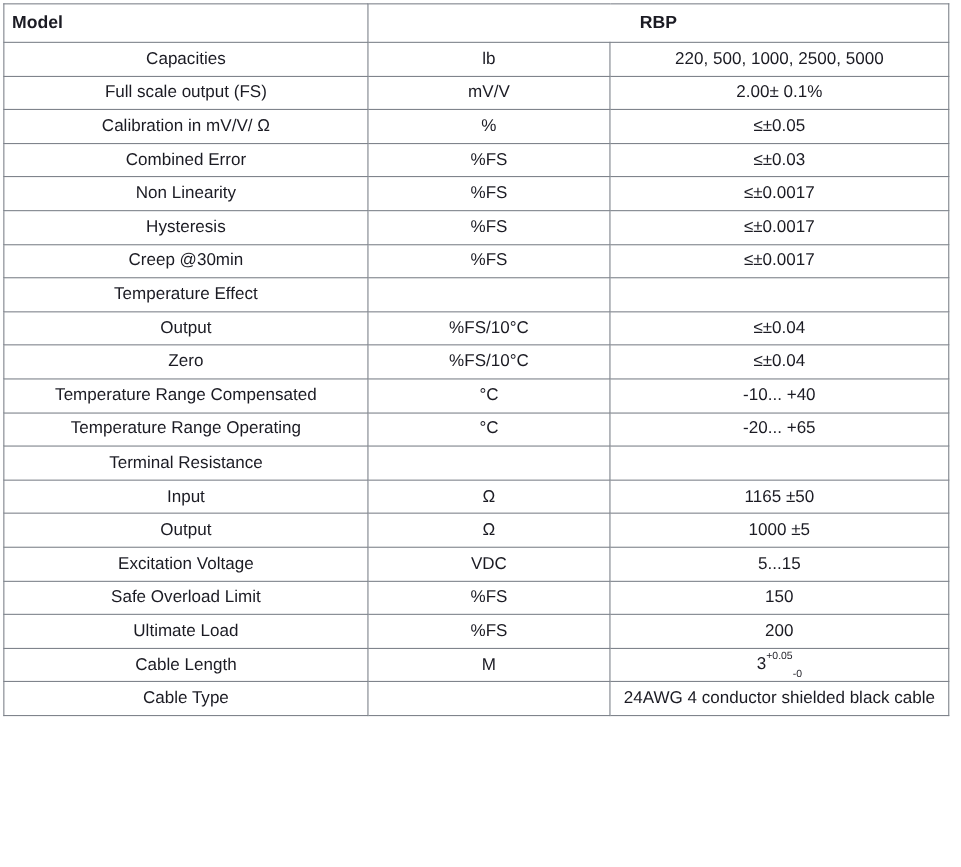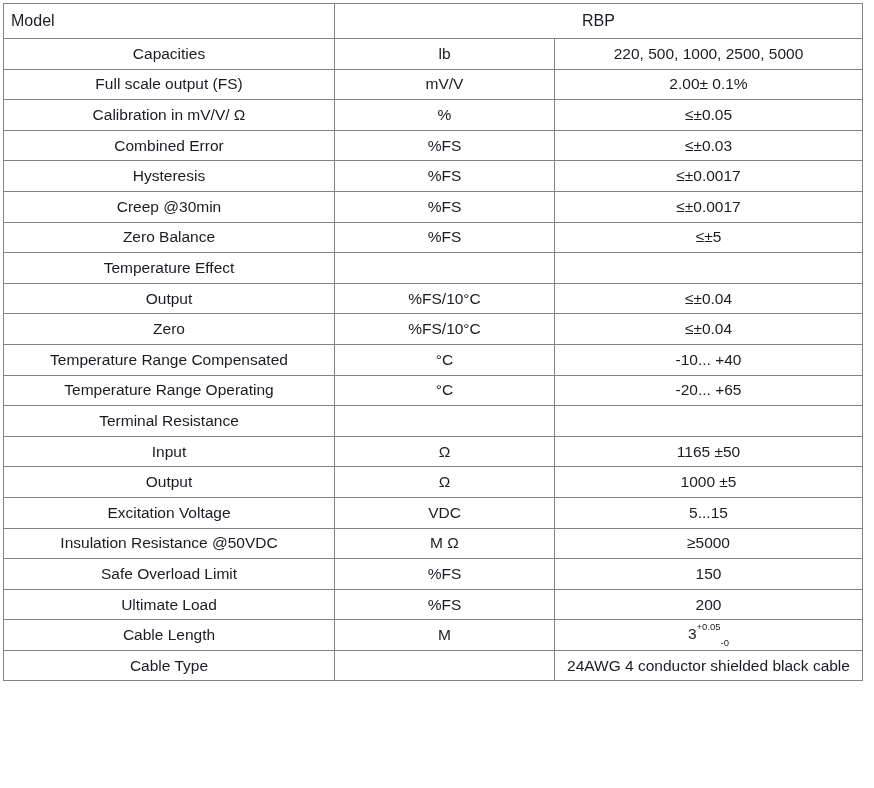--- a/index.html
+++ b/index.html
@@ -51,21 +51,21 @@
     text-align: center;
   }
   td.unit-cell, th.unit-cell,
   td.value-cell, th.value-cell,
   td.span-cell {
     text-align: center;
   }
 
   
   tr.header-row th {
-    font-weight: normal;
+    font-weight: bold;
     font-size: 16px;
     height: 35px;
   }
   tr.header-row th.model-head { text-align: left; }
   tr.header-row th.rbp-head  { text-align: center; }
 
   
   td.heavy-left-border {
     border-left: 2px solid #14161c;
   }
@@ -119,33 +119,33 @@
           <td class="label-cell">Calibration in mV/V/ Ω</td>
           <td class="unit-cell">%</td>
           <td class="value-cell">≤±0.05</td>
         </tr>
         <tr>
           <td class="label-cell">Combined Error</td>
           <td class="unit-cell">%FS</td>
           <td class="value-cell">≤±0.03</td>
         </tr>
         <tr>
+          <td class="label-cell">Non Linearity</td>
+          <td class="unit-cell">%FS</td>
+          <td class="value-cell">≤±0.0017</td>
+        </tr>
+        <tr>
           <td class="label-cell">Hysteresis</td>
           <td class="unit-cell">%FS</td>
           <td class="value-cell">≤±0.0017</td>
         </tr>
         <tr>
           <td class="label-cell">Creep @30min</td>
           <td class="unit-cell">%FS</td>
           <td class="value-cell">≤±0.0017</td>
-        </tr>
-        <tr>
-          <td class="label-cell">Zero Balance</td>
-          <td class="unit-cell">%FS</td>
-          <td class="value-cell">≤±5</td>
         </tr>
         <tr>
           <td class="label-cell">Temperature Effect</td>
           <td class="unit-cell"></td>
           <td class="value-cell"></td>
         </tr>
         <tr>
           <td class="label-cell">Output</td>
           <td class="unit-cell">%FS/10°C</td>
           <td class="value-cell">≤±0.04</td>
@@ -179,25 +179,20 @@
           <td class="label-cell">Output</td>
           <td class="unit-cell">Ω</td>
           <td class="value-cell heavy-left-border">1000 ±5</td>
         </tr>
         <tr>
           <td class="label-cell">Excitation Voltage</td>
           <td class="unit-cell">VDC</td>
           <td class="value-cell heavy-left-border">5...15</td>
         </tr>
         <tr>
-          <td class="label-cell">Insulation Resistance @50VDC</td>
-          <td class="unit-cell">M Ω</td>
-          <td class="value-cell heavy-left-border">≥5000</td>
-        </tr>
-        <tr>
           <td class="label-cell">Safe Overload Limit</td>
           <td class="unit-cell">%FS</td>
           <td class="value-cell heavy-left-border">150</td>
         </tr>
         <tr>
           <td class="label-cell">Ultimate Load</td>
           <td class="unit-cell">%FS</td>
           <td class="value-cell heavy-left-border">200</td>
         </tr>
         <tr>

